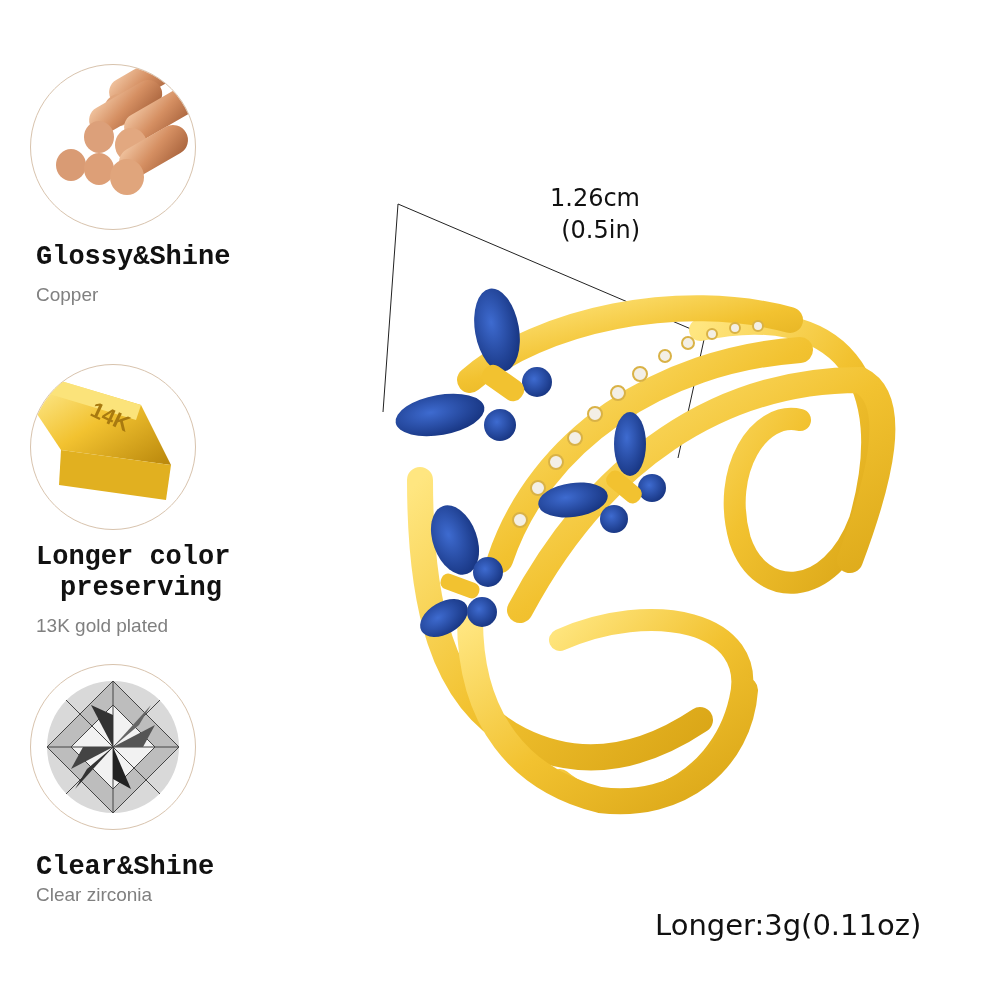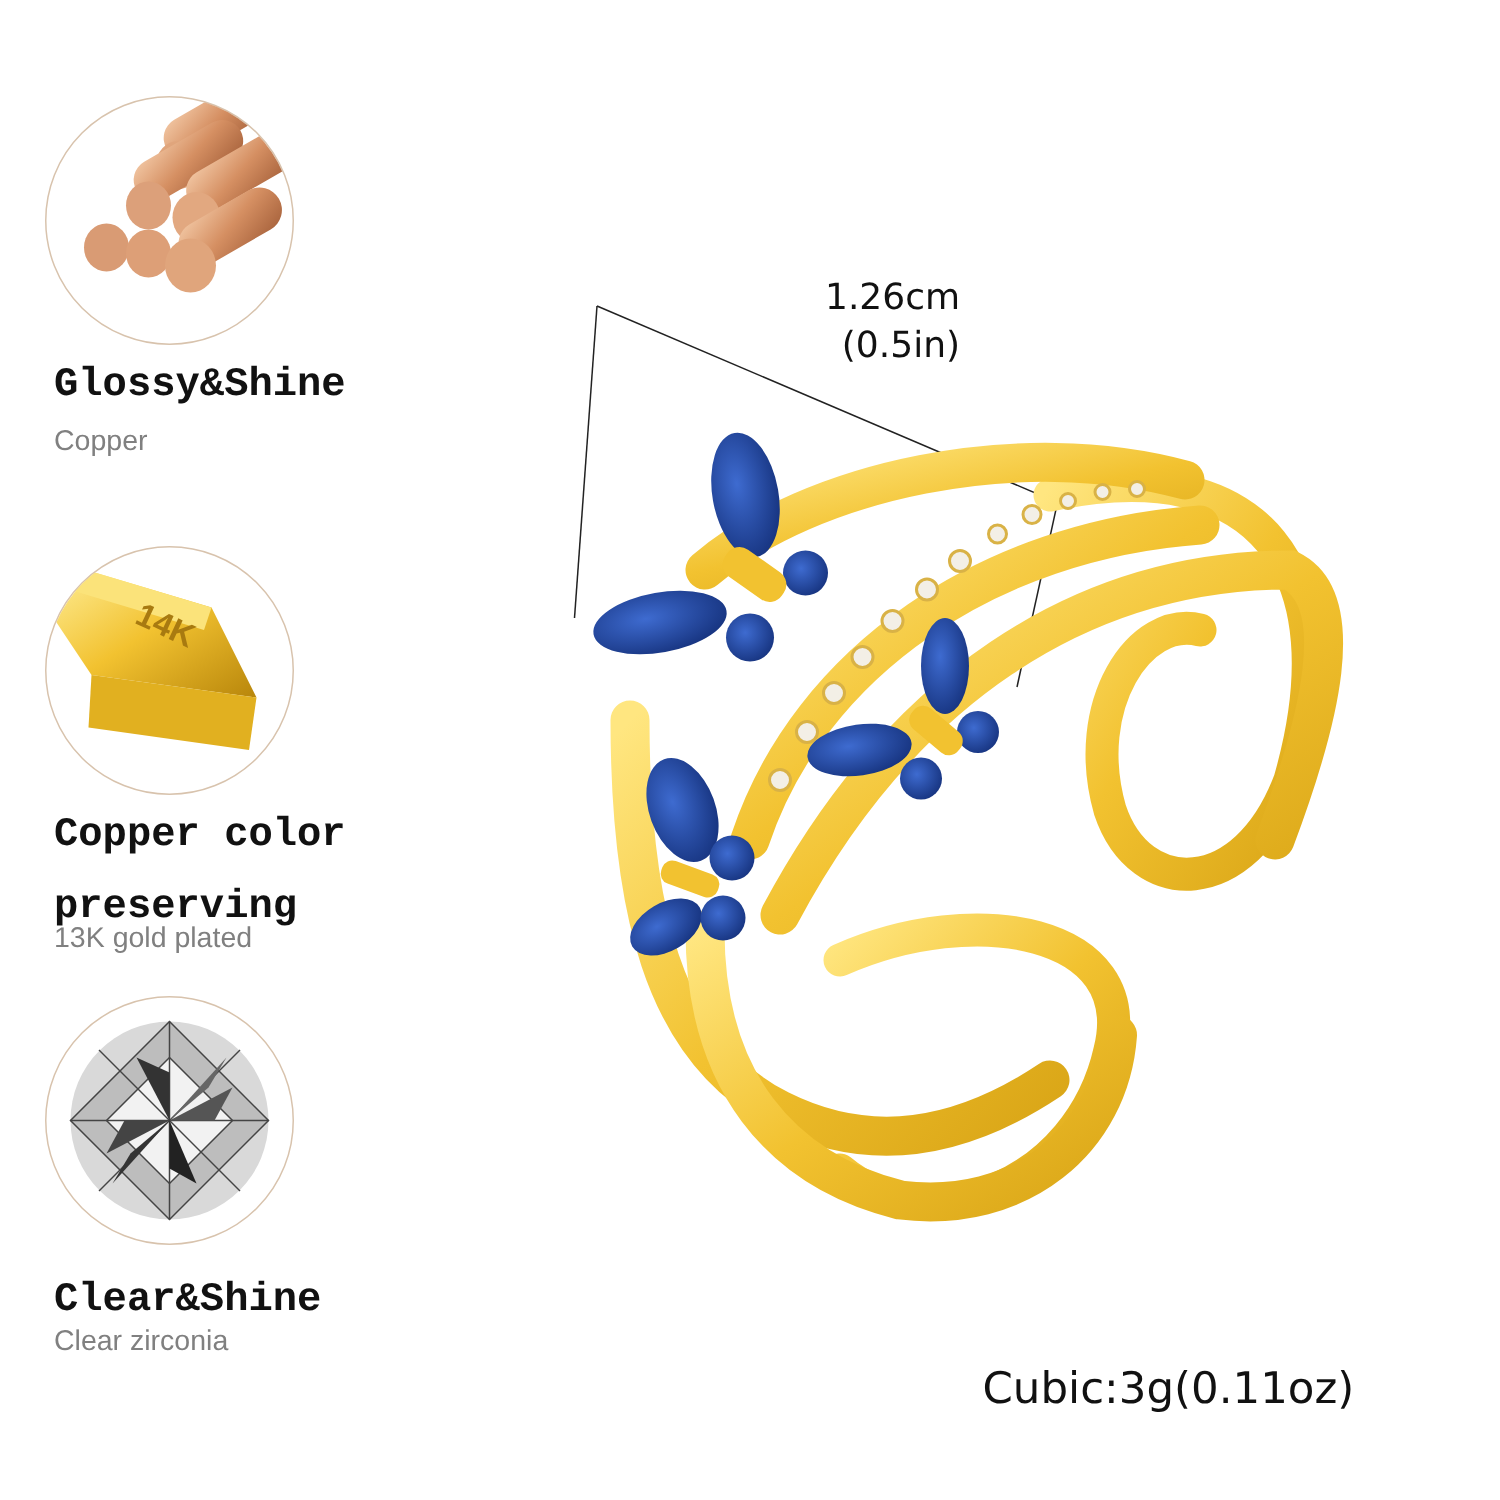--- a/index.html
+++ b/index.html
@@ -70,22 +70,22 @@
             <stop offset="0.5" stop-color="#f2c230"></stop>
             <stop offset="1" stop-color="#b8860b"></stop>
         </linearGradient>
       </defs>
       <polygon points="10,10 110,40 140,100 30,85 0,40" fill="url(#au)"></polygon>
       <polygon points="30,85 140,100 135,135 28,120" fill="#e1b020"></polygon>
       <polygon points="10,10 110,40 105,55 5,25" fill="#fbe37a"></polygon>
       <text x="58" y="50" transform="rotate(25 58 50)" font-family="Liberation Sans, sans-serif" font-weight="700" font-size="22" fill="#a87a10">14K</text>
     </svg>
   </div>
-  <div class="feat-title" style="top:178px;">Copper color</div>
-  <div class="feat-title" style="top:226px;">preserving</div>
+  <div class="feat-title" style="top:178px;">Longer color</div>
+  <div class="feat-title" style="top:209px;margin-left:24px;">preserving</div>
   <div class="feat-sub" style="top:251px;">13K gold plated</div>
 </div>
 
 <div class="feature" style="top:664px;">
   <div class="circle">
     <svg width="164" height="164" viewBox="0 0 164 164">
       <circle cx="82" cy="82" r="66" fill="#d9d9d9"></circle>
       <g stroke="#444" stroke-width="1" fill="none">
         <polygon points="82,16 148,82 82,148 16,82" fill="#bdbdbd"></polygon>
         <polygon points="82,40 124,82 82,124 40,82" fill="#f2f2f2"></polygon>
@@ -176,13 +176,13 @@
 
   <g>
     <ellipse cx="455" cy="540" rx="22" ry="36" fill="url(#sap)" transform="rotate(-20 455 540)"></ellipse>
     <ellipse cx="444" cy="618" rx="26" ry="16" fill="url(#sap)" transform="rotate(-30 444 618)"></ellipse>
     <circle cx="488" cy="572" r="15" fill="url(#sap)"></circle>
     <circle cx="482" cy="612" r="15" fill="url(#sap)"></circle>
     <rect x="440" y="578" width="40" height="16" rx="7" fill="#f2c230" transform="rotate(20 460 586)"></rect>
   </g>
 </svg>
 
-<div class="weight">Cubic:3g(0.11oz)</div>
+<div class="weight">Longer:3g(0.11oz)</div>
 
 </body></html>

